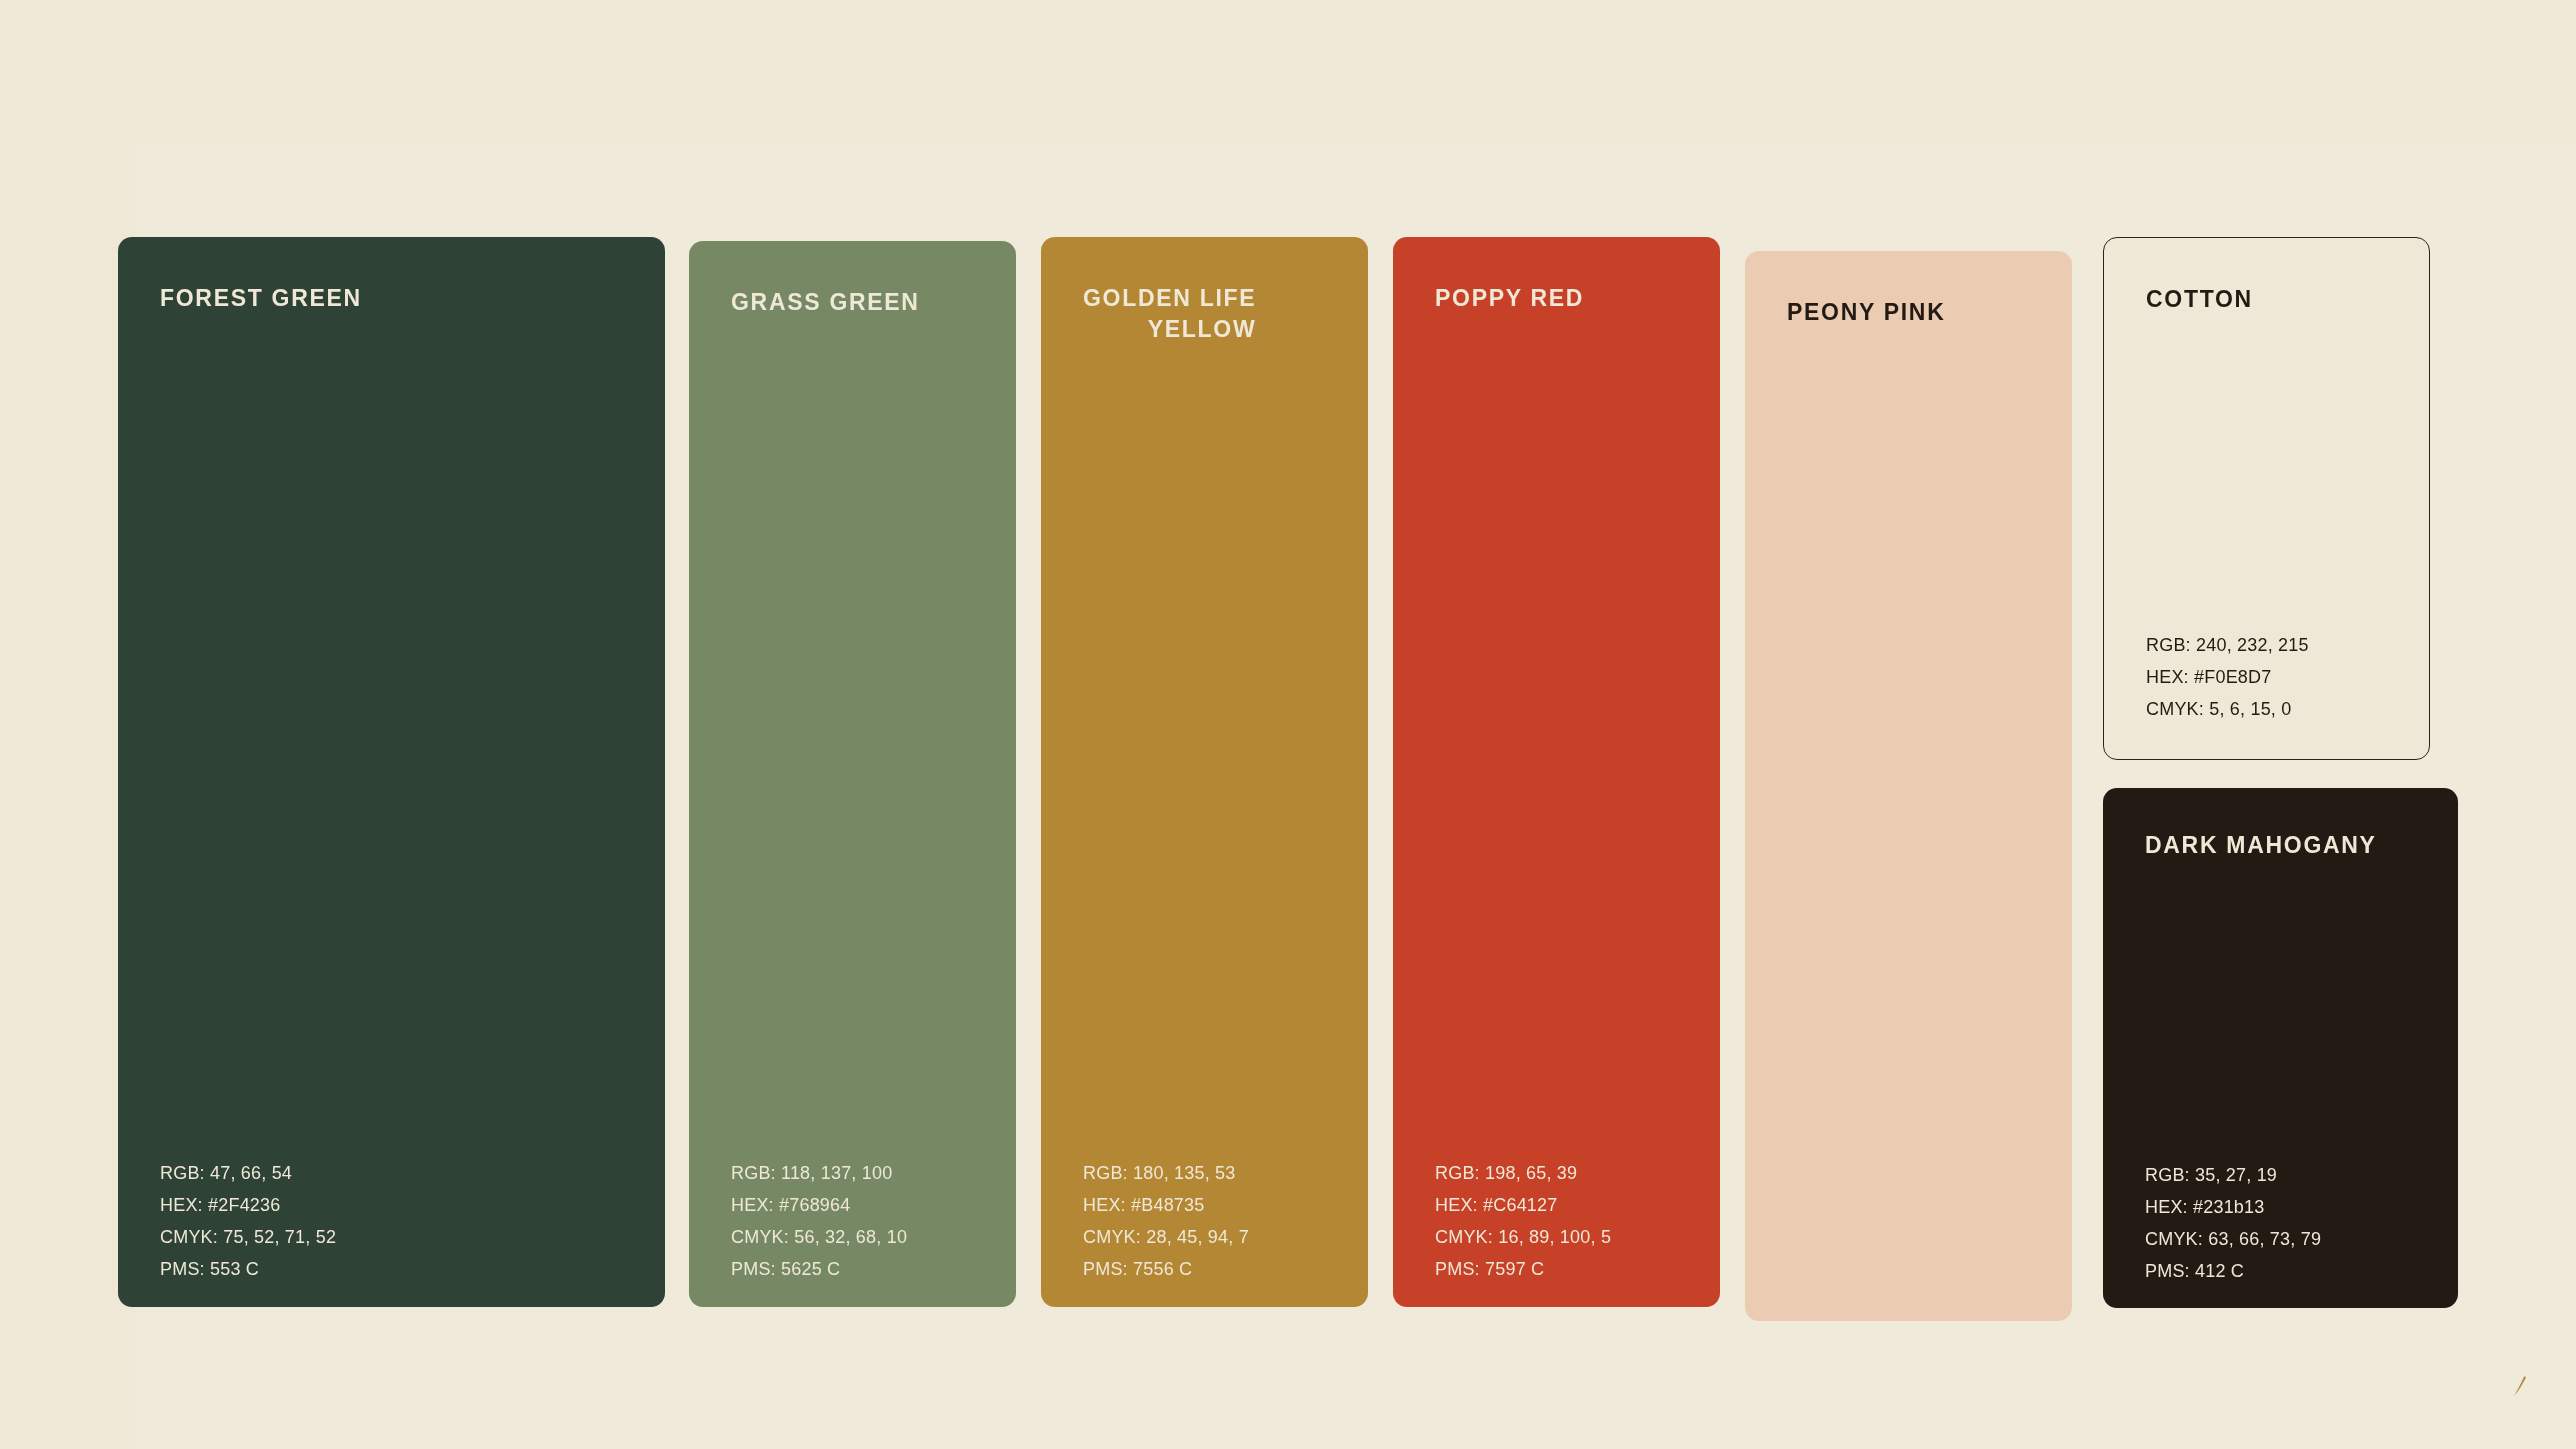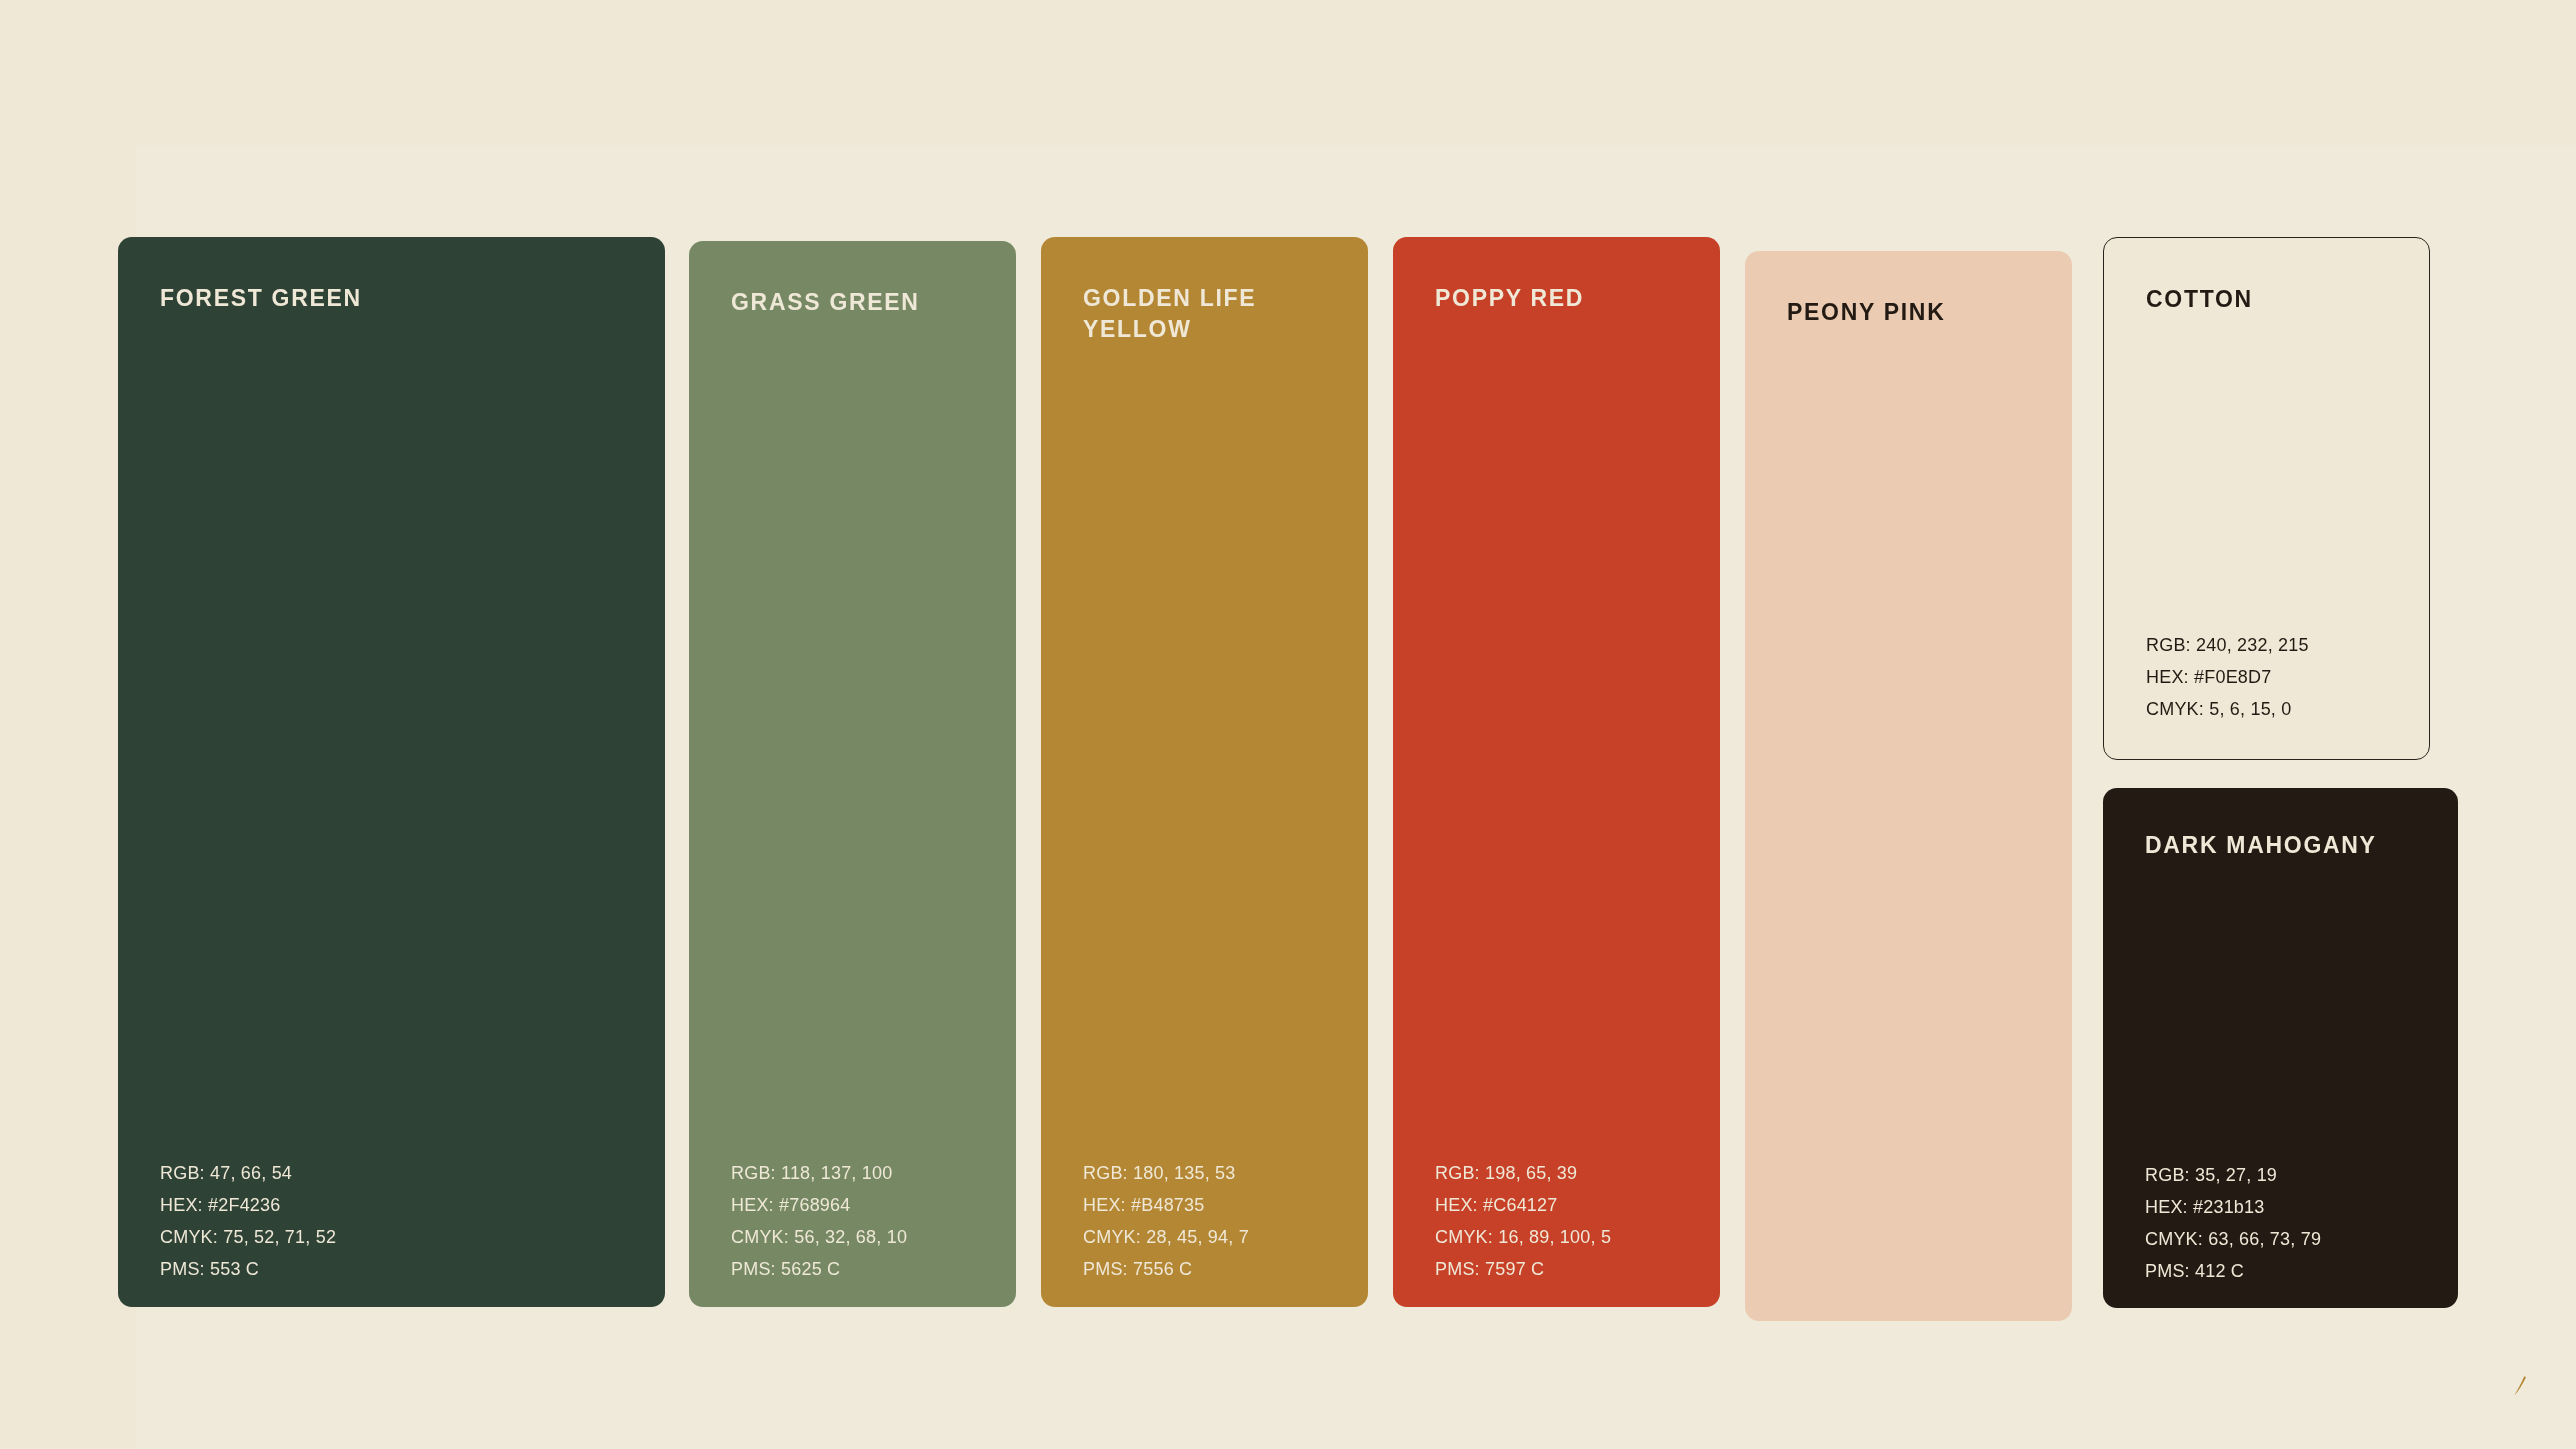--- a/index.html
+++ b/index.html
@@ -75,21 +75,21 @@
     border: 1.8px solid #2A231C;
   }
   #sw-dark-mahogany     { left: 2103px; top: 788px; width: 355px;  height: 520px; }
 
   
   #sw-forest-green       .swatch-title,
   #sw-grass-green        .swatch-title,
   #sw-poppy-red          .swatch-title,
   #sw-peony-pink         .swatch-title,
   #sw-cotton             .swatch-title { top: 46px; }
-  #sw-golden-life-yellow .swatch-title { top: 46px; }
+  #sw-golden-life-yellow .swatch-title { top: 46px; text-align: right; }
   #sw-dark-mahogany      .swatch-title { top: 42px; }
 
   
   #sw-forest-green       .swatch-specs,
   #sw-grass-green        .swatch-specs,
   #sw-golden-life-yellow .swatch-specs,
   #sw-poppy-red          .swatch-specs,
   #sw-peony-pink         .swatch-specs { top: 920px; }
   #sw-dark-mahogany      .swatch-specs { top: 371px; }
   #sw-cotton             .swatch-specs { top: 391px; }

